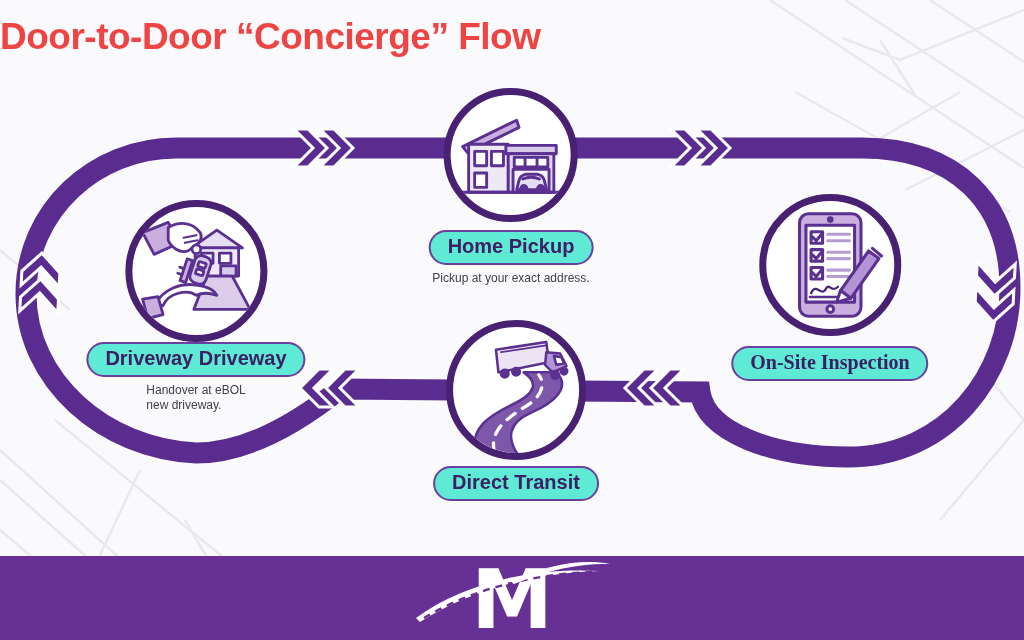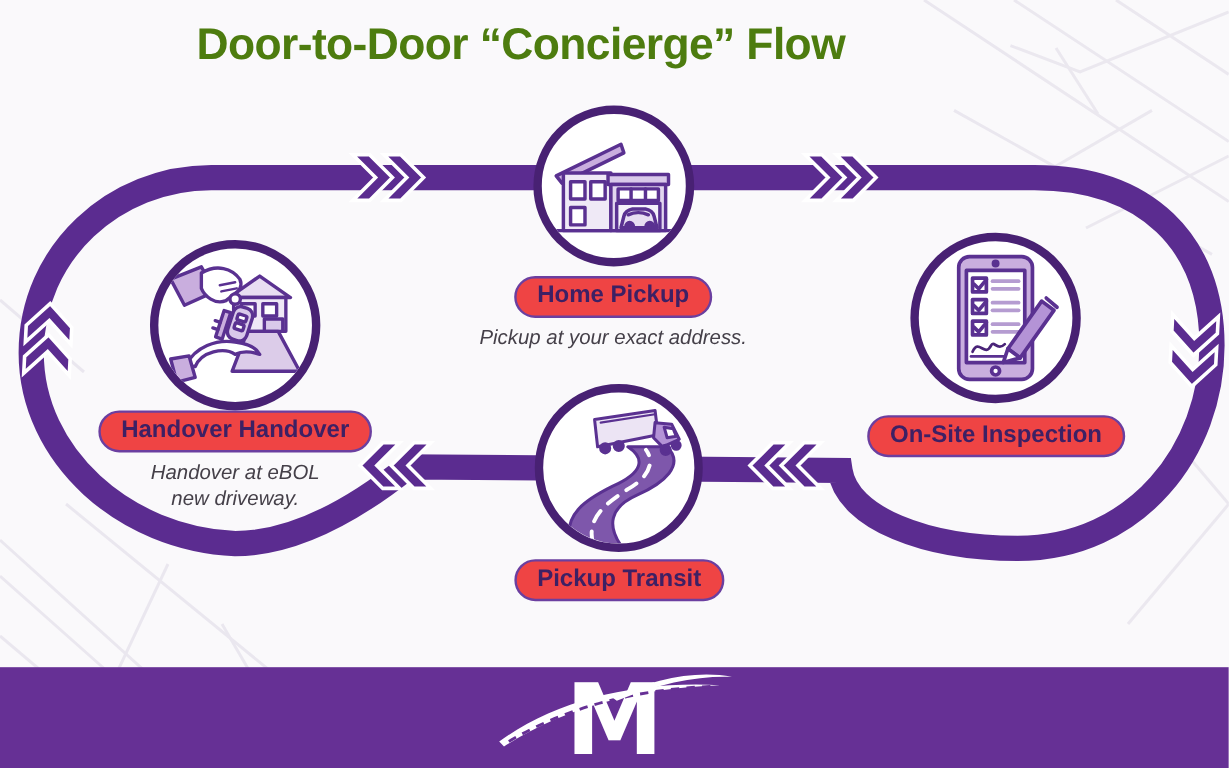--- a/index.html
+++ b/index.html
@@ -4,48 +4,48 @@
 <style>
   html,body{margin:0;padding:0;}
   body{
     width:1024px;height:640px;position:relative;overflow:hidden;
     background:#faf9fb;
     font-family:"Liberation Sans","DejaVu Sans",sans-serif;
   }
   .bg-map{position:absolute;inset:0;z-index:0;}
   .loop-svg{position:absolute;inset:0;z-index:1;}
   .page-title{
-    position:absolute;top:16px;left:0;width:868px;text-align:center;
-    font-size:37px;font-weight:800;color:#4d7c0f;letter-spacing:-0.5px;z-index:2;margin:0;
+    position:absolute;top:16px;left:0;width:868px;
+    font-size:37px;font-weight:800;color:#ef4444;letter-spacing:-0.5px;z-index:2;margin:0;
   }
   .node{position:absolute;display:flex;flex-direction:column;align-items:center;z-index:3;transform:translateX(-50%);}
   .node-circle{
     border-radius:50%;background:#ffffff;border:7px solid #482173;
     box-sizing:border-box;display:flex;align-items:center;justify-content:center;overflow:hidden;
   }
   .node-circle svg{width:100%;height:100%;}
   .node-home   {left:511px;top:88px;}
   .node-home .node-circle{width:134px;height:134px;}
   .node-inspection{left:830px;top:194px;}
   .node-inspection .node-circle{width:142px;height:142px;}
   .node-transit{left:516px;top:320px;}
   .node-transit .node-circle{width:140px;height:140px;}
   .node-handover{left:196px;top:200px;}
   .node-handover .node-circle{width:142px;height:142px;}
   .node-home .pill{margin-top:8px;}
-  .node-inspection .pill{margin-top:10px;}
+  .node-inspection .pill{margin-top:10px;font-family:Liberation Serif, serif;}
   .node-transit .pill{margin-top:6px;}
   .node-handover .pill{margin-top:0px;}
   .pill{
-    background:#ef4444;border:2.5px solid #6b3fa0;border-radius:999px;
+    background:#5eead4;border:2.5px solid #6b3fa0;border-radius:999px;
     padding:3px 17px 5px;font-size:20px;font-weight:bold;color:#3d2064;white-space:nowrap;
   }
   .subtitle{
-    margin-top:6px;font-size:17px;line-height:1.28;color:#454049;
-    text-align:center;white-space:pre-line;font-style:italic;
+    margin-top:6px;font-size:12px;line-height:1.28;color:#454049;
+    text-align:left;white-space:pre-line;
   }
   .footer-bar{
     position:absolute;left:0;top:556px;width:1024px;height:84px;background:#663095;z-index:4;
     display:flex;align-items:center;justify-content:center;
   }
   .logo-svg{width:300px;height:84px;display:block;}
   .logo-m{font-family:"DejaVu Sans","Liberation Sans",sans-serif;font-weight:bold;}
 </style>
 </head>
 <body>
@@ -180,21 +180,21 @@
         <line x1="38" y1="20" x2="74" y2="14.5" stroke-width="1.4"></line>
         <polygon points="74,20 85,21 90,31 79,36 73,30" fill="#b493d6"></polygon>
         <polygon points="80,23 86,24 88,29 82,30" fill="#ffffff"></polygon>
         <circle cx="41" cy="37" r="3" fill="#5a3191"></circle>
         <circle cx="50" cy="35.5" r="3" fill="#5a3191"></circle>
         <circle cx="81" cy="38" r="3" fill="#5a3191"></circle>
         <circle cx="88" cy="35" r="2.6" fill="#5a3191"></circle>
       </g>
     </svg>
   </div>
-  <div class="pill">Pickup Transit</div>
+  <div class="pill">Direct Transit</div>
 </div>
 
 <div class="node node-handover">
   <div class="node-circle">
     <svg viewBox="0 0 100 100">
       <g stroke="#5a3191" stroke-width="2.2" stroke-linejoin="round" stroke-linecap="round">
         <polygon points="46,32 66,18 86,32" fill="#e8def2"></polygon>
         <rect x="49" y="32" width="34" height="22" fill="#efe8f6"></rect>
         <rect x="54" y="36" width="9" height="8" fill="#ffffff"></rect>
         <rect x="68" y="36" width="9" height="8" fill="#ffffff"></rect>
@@ -211,21 +211,21 @@
           <rect x="50.5" y="49" width="6" height="4" rx="1" fill="#ffffff"></rect>
           <rect x="41" y="44" width="4.5" height="18" fill="#c9aede"></rect>
           <line x1="41" y1="57" x2="37.5" y2="57"></line>
           <line x1="41" y1="52" x2="37.5" y2="52"></line>
         </g>
         <path d="M18,76 C24,64 38,59 50,61 C58,62 64,65 66,69 C60,67 54,67 50,69 C43,64 28,67 24,77 Z" fill="#ffffff"></path>
         <polygon points="8,72 20,70 24,84 12,87" fill="#c9aede"></polygon>
       </g>
     </svg>
   </div>
-  <div class="pill">Handover Handover</div>
+  <div class="pill">Driveway Driveway</div>
   <div class="subtitle">Handover at eBOL
 new driveway.</div>
 </div>
 
 <div class="footer-bar">
   <svg class="logo-svg" viewBox="0 0 300 84">
     <text class="logo-m" x="150" y="72" text-anchor="middle" font-size="82" fill="#ffffff">M</text>
     <g>
       <path d="M 58 66 C 108 34 170 17 238 15 C 168 11 100 28 54 62 Z" fill="#ffffff"></path>
       <path d="M 62 62 C 110 33 170 18 232 16" fill="none" stroke="#663095" stroke-width="2.4" stroke-dasharray="7 6"></path>

